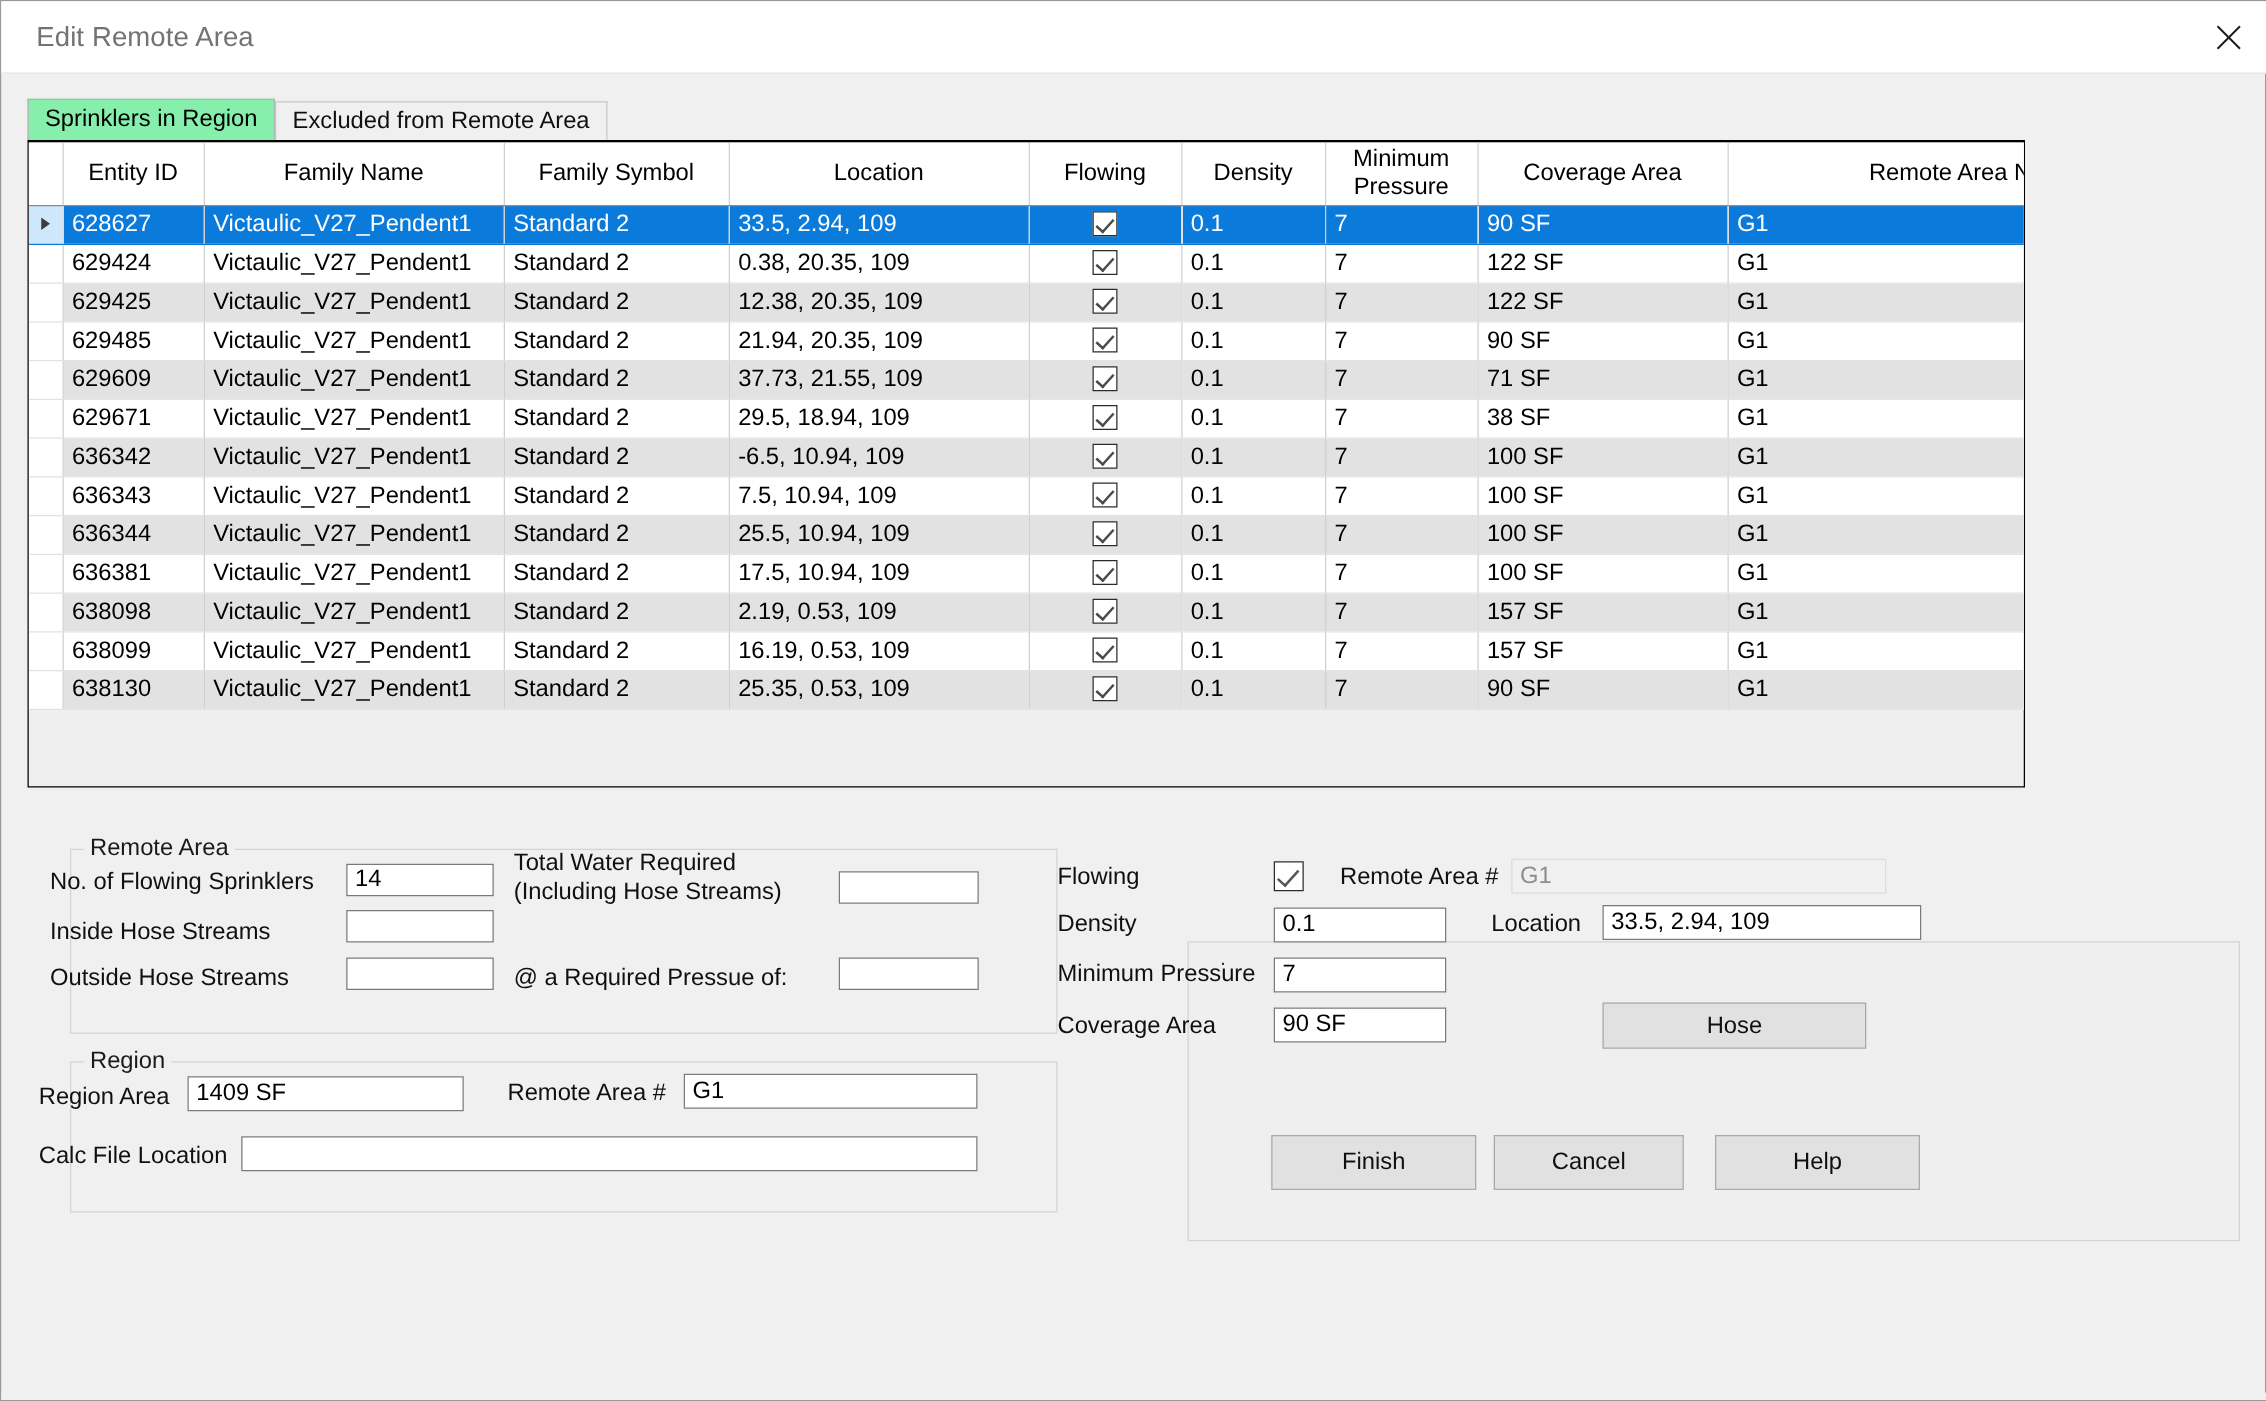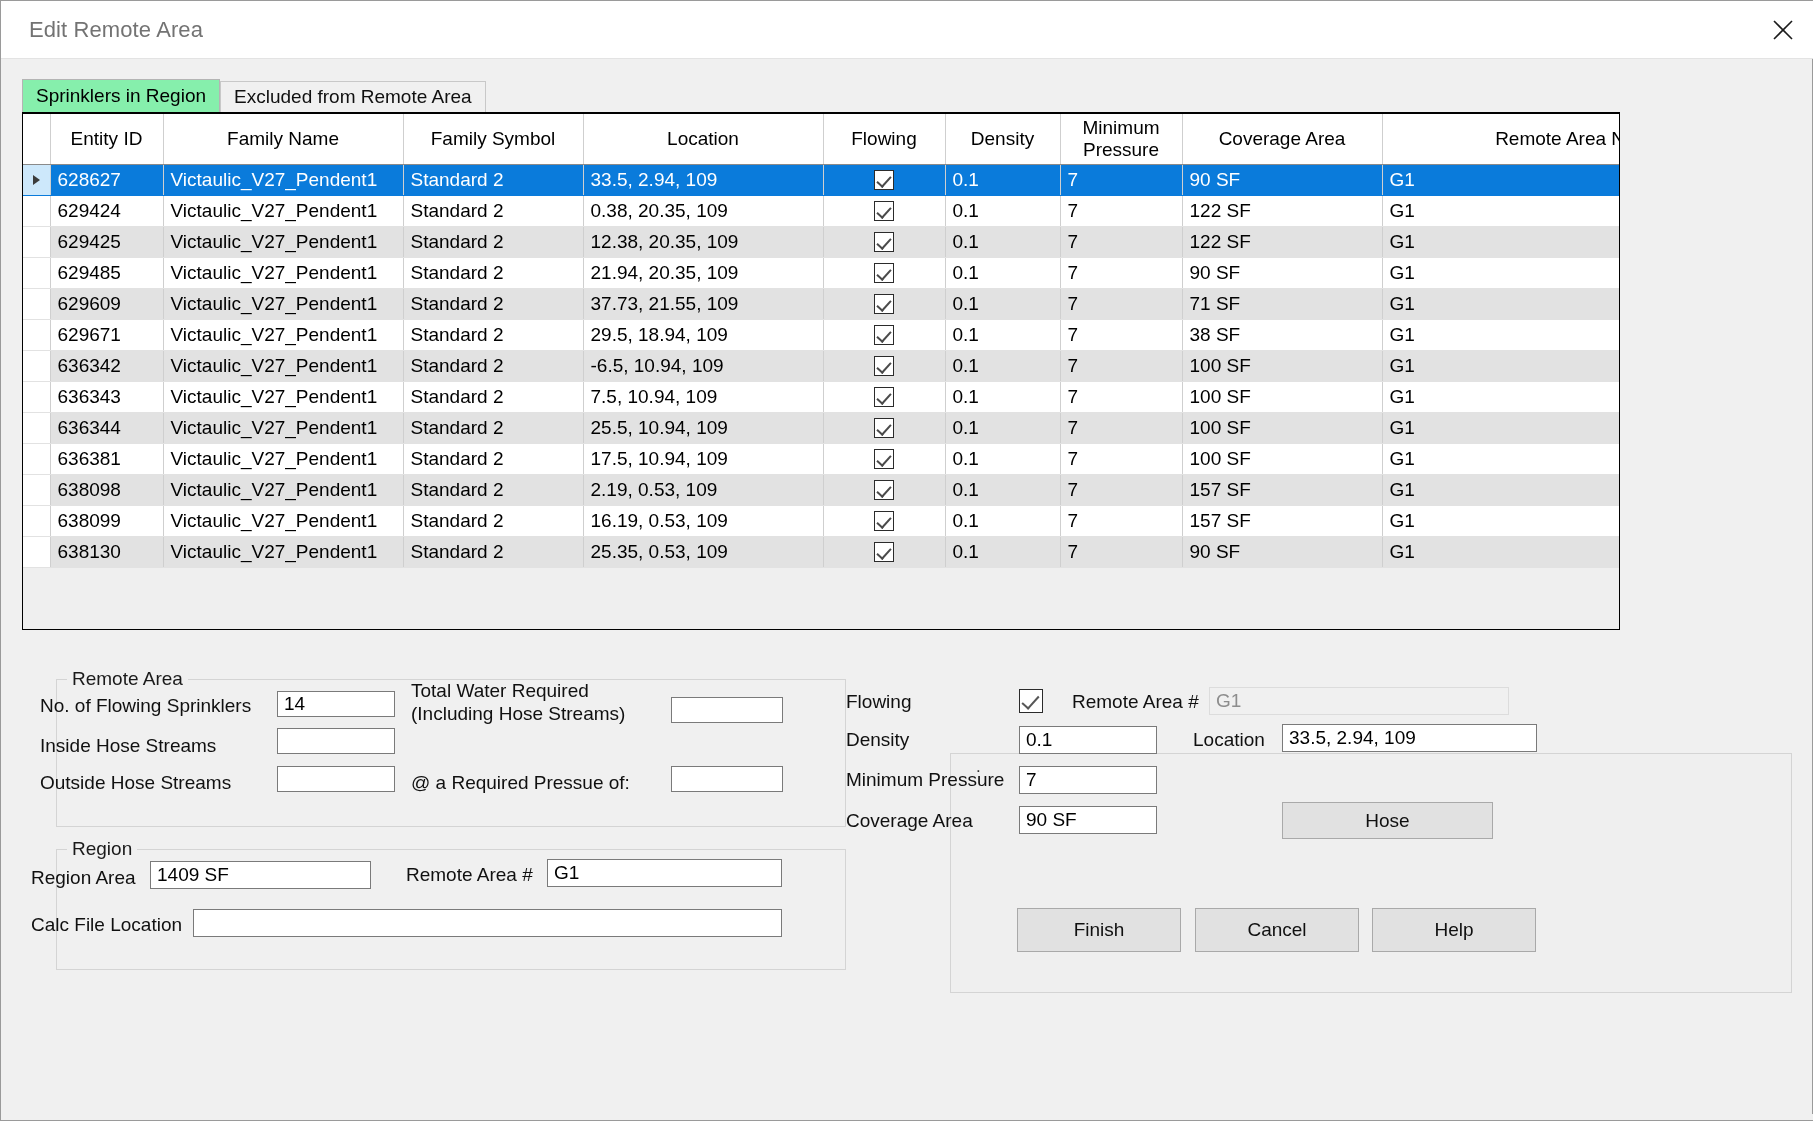--- a/index.html
+++ b/index.html
@@ -476,17 +476,17 @@
 
   <div class="fld-label" style="left:845px; top:768px;">Minimum Pressure</div>
   <div class="tbox" style="left:1018px; top:765px; width:138px; height:28px;">7</div>
 
   <div class="fld-label" style="left:845px; top:809px;">Coverage Area</div>
   <div class="tbox" style="left:1018px; top:805px; width:138px; height:28px;">90 SF</div>
 
   <div class="btn" style="left:1281px; top:801px; width:211px; height:37px;">Hose</div>
 
   <div class="btn" style="left:1016px; top:907px; width:164px; height:44px;">Finish</div>
-  <div class="btn" style="left:1194px; top:907px; width:164px; height:44px;text-align:right;">Cancel</div>
+  <div class="btn" style="left:1194px; top:907px; width:152px; height:44px;text-align:right;">Cancel</div>
   <div class="btn" style="left:1371px; top:907px; width:164px; height:44px;">Help</div>
 
   <div class="bottom-hint"></div>
 </div>
 
 </body></html>

